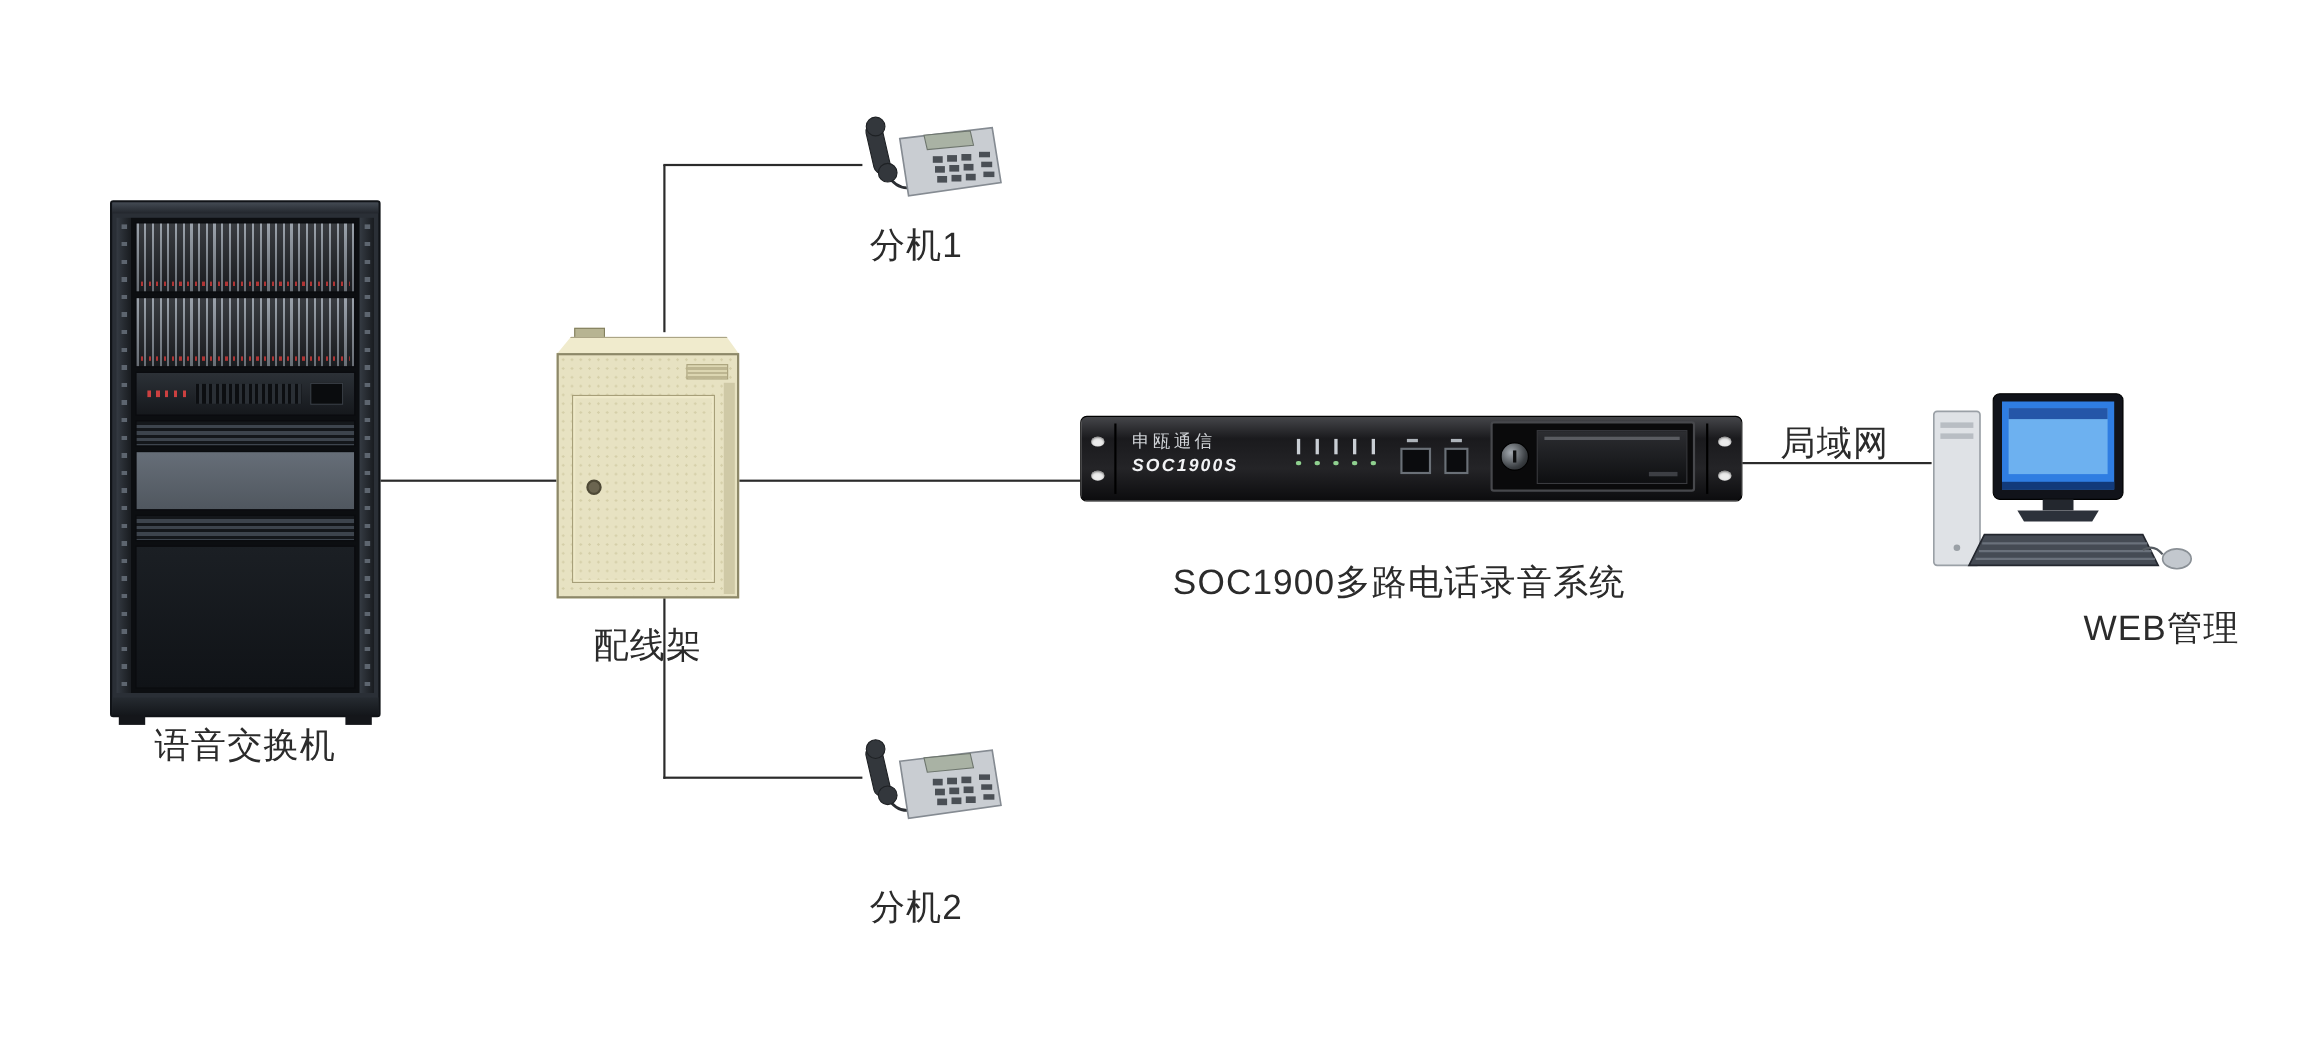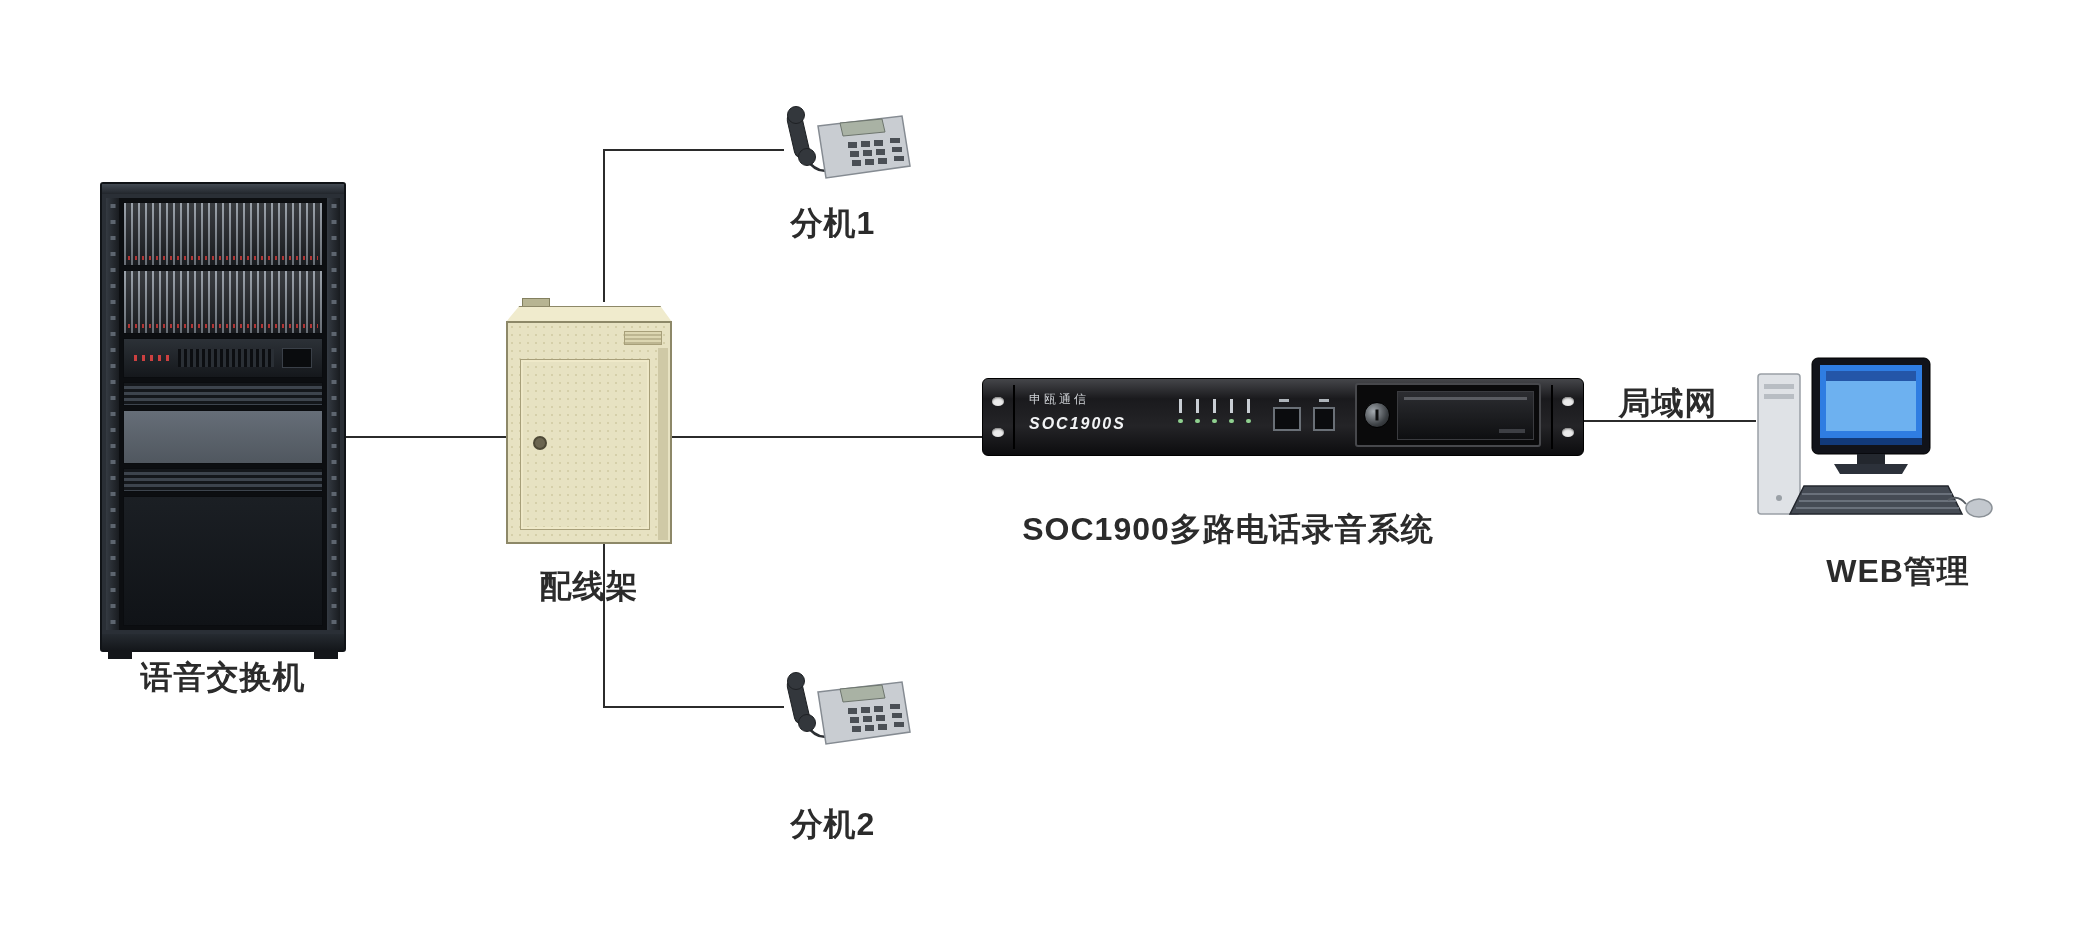--- a/index.html
+++ b/index.html
@@ -1,20 +1,20 @@
 <!DOCTYPE html>
 <html><head>
 <meta charset="utf-8">
 <style>
   html,body{margin:0;padding:0;background:#ffffff;}
   #stage{
     position:relative;width:2096px;height:946px;background:#ffffff;overflow:hidden;
     font-family:"Liberation Sans","DejaVu Sans",sans-serif;color:#222;
   }
-  .label{position:absolute;font-size:32px;color:#2b2b2b;white-space:nowrap;transform:translateX(-50%);letter-spacing:1px;font-weight:bold;}
+  .label{position:absolute;font-size:32px;color:#2b2b2b;white-space:nowrap;transform:translateX(-50%);letter-spacing:1px;}
   .hline,.vline{position:absolute;background:#2b2b2b;}
   .hline{height:2px;}
   .vline{width:2px;}
 
   
   .rack{position:absolute;left:100px;top:182px;width:246px;height:470px;}
   .rack-shell{position:absolute;inset:0;background:#2a2f36;border:2px solid #101317;border-radius:3px;display:flex;padding:14px 4px 20px;box-sizing:border-box;}
   .rack-shell::before{content:"";position:absolute;left:0;right:0;top:0;height:10px;background:linear-gradient(180deg,#434a53,#22262c);}
   .rack-shell::after{content:"";position:absolute;left:0;right:0;bottom:0;height:16px;background:linear-gradient(180deg,#262b31,#14171b);}
   .rail{position:relative;width:13px;background:linear-gradient(90deg,#343a42,#191c20);}
@@ -54,21 +54,21 @@
   
   .soc{position:absolute;left:982px;top:372px;width:602px;height:90px;}
   .soc-body{position:absolute;left:0;right:0;top:6px;bottom:6px;border-radius:6px;border:1px solid #000;
       background:linear-gradient(180deg,#45464a 0%,#1a1a1d 26%,#242427 62%,#0c0c0e 100%);}
   .soc-ear{position:absolute;top:6px;bottom:6px;width:30px;}
   .soc-ear.left{left:0;border-right:2px solid #000;}
   .soc-ear.right{right:0;border-left:2px solid #000;}
   .soc-hole{position:absolute;left:50%;transform:translateX(-50%);width:12px;height:9px;border-radius:50%;
       background:#ececec;box-shadow:inset 0 1px 2px #777;}
   .soc-hole.h1{top:12px;} .soc-hole.h2{bottom:12px;}
-  .soc-brand{position:absolute;left:46px;top:12px;font-size:12px;color:#cfd2d6;letter-spacing:3px;}
+  .soc-brand{position:absolute;left:46px;top:12px;font-size:16px;color:#cfd2d6;letter-spacing:3px;}
   .soc-model{position:absolute;left:46px;top:36px;font-size:16px;font-weight:bold;font-style:italic;color:#f2f3f5;letter-spacing:2px;}
   .soc-leds{position:absolute;left:196px;top:20px;display:flex;gap:14px;}
   .soc-led{width:3px;height:14px;background:#c9ced4;position:relative;}
   .soc-led::after{content:"";position:absolute;left:-1px;top:20px;width:5px;height:4px;background:#8fd08f;border-radius:2px;}
   .soc-ports{position:absolute;left:290px;top:28px;display:flex;gap:12px;}
   .soc-port{width:24px;height:20px;background:#0b0c0e;border:2px solid #6a7077;position:relative;}
   .soc-port.small{width:18px;}
   .soc-port::before{content:"";position:absolute;left:4px;top:-10px;width:10px;height:3px;background:#aeb4ba;}
   .soc-bay{position:absolute;left:372px;top:4px;width:186px;height:64px;background:#0a0a0b;border:2px solid #47484c;border-radius:3px;box-sizing:border-box;}
   .bay-lock{position:absolute;left:7px;top:17px;width:24px;height:24px;border-radius:50%;border:1px solid #000;
@@ -212,21 +212,21 @@
       <div class="soc-bay">
         <div class="bay-lock"></div>
         <div class="bay-inner"></div>
       </div>
       <div class="soc-ear right">
         <span class="soc-hole h1"></span>
         <span class="soc-hole h2"></span>
       </div>
     </div>
   </div>
-  <div class="label" style="left:1228px;top:508px;">SOC1900多路电话录音系统</div>
+  <div class="label" style="left:1272px;top:508px;">SOC1900多路电话录音系统</div>
 
   <div class="label" style="left:1668px;top:382px;">局域网</div>
 
   <div class="computer">
     <svg viewBox="0 0 250 178">
       <rect x="6" y="18" width="42" height="140" rx="3" fill="#dfe2e6" stroke="#9aa0a6" stroke-width="1.5"></rect>
       <rect x="12" y="28" width="30" height="5" fill="#b8bdc3"></rect>
       <rect x="12" y="38" width="30" height="5" fill="#b8bdc3"></rect>
       <circle cx="27" cy="142" r="3" fill="#9aa0a6"></circle>
       <rect x="60" y="2" width="118" height="96" rx="6" fill="#11131a" stroke="#000"></rect>
@@ -237,15 +237,15 @@
       <rect x="105" y="98" width="28" height="10" fill="#23272e"></rect>
       <polygon points="88,118 150,118 156,108 82,108" fill="#2c313a"></polygon>
       <polygon points="52,130 196,130 210,158 38,158" fill="#454b54" stroke="#23272e" stroke-width="1.5"></polygon>
       <line x1="50" y1="138" x2="200" y2="138" stroke="#6a717b" stroke-width="2"></line>
       <line x1="47" y1="145" x2="204" y2="145" stroke="#6a717b" stroke-width="2"></line>
       <line x1="44" y1="152" x2="207" y2="152" stroke="#6a717b" stroke-width="2"></line>
       <path d="M214 148 q-8 -10 -18 -4" stroke="#555b61" stroke-width="2" fill="none"></path>
       <ellipse cx="227" cy="152" rx="13" ry="9" fill="#c3c8ce" stroke="#8a9096" stroke-width="1.5"></ellipse>
     </svg>
   </div>
-  <div class="label" style="left:1898px;top:550px;">WEB管理</div>
+  <div class="label" style="left:1965px;top:550px;">WEB管理</div>
 
 </div>
 
 </body></html>

